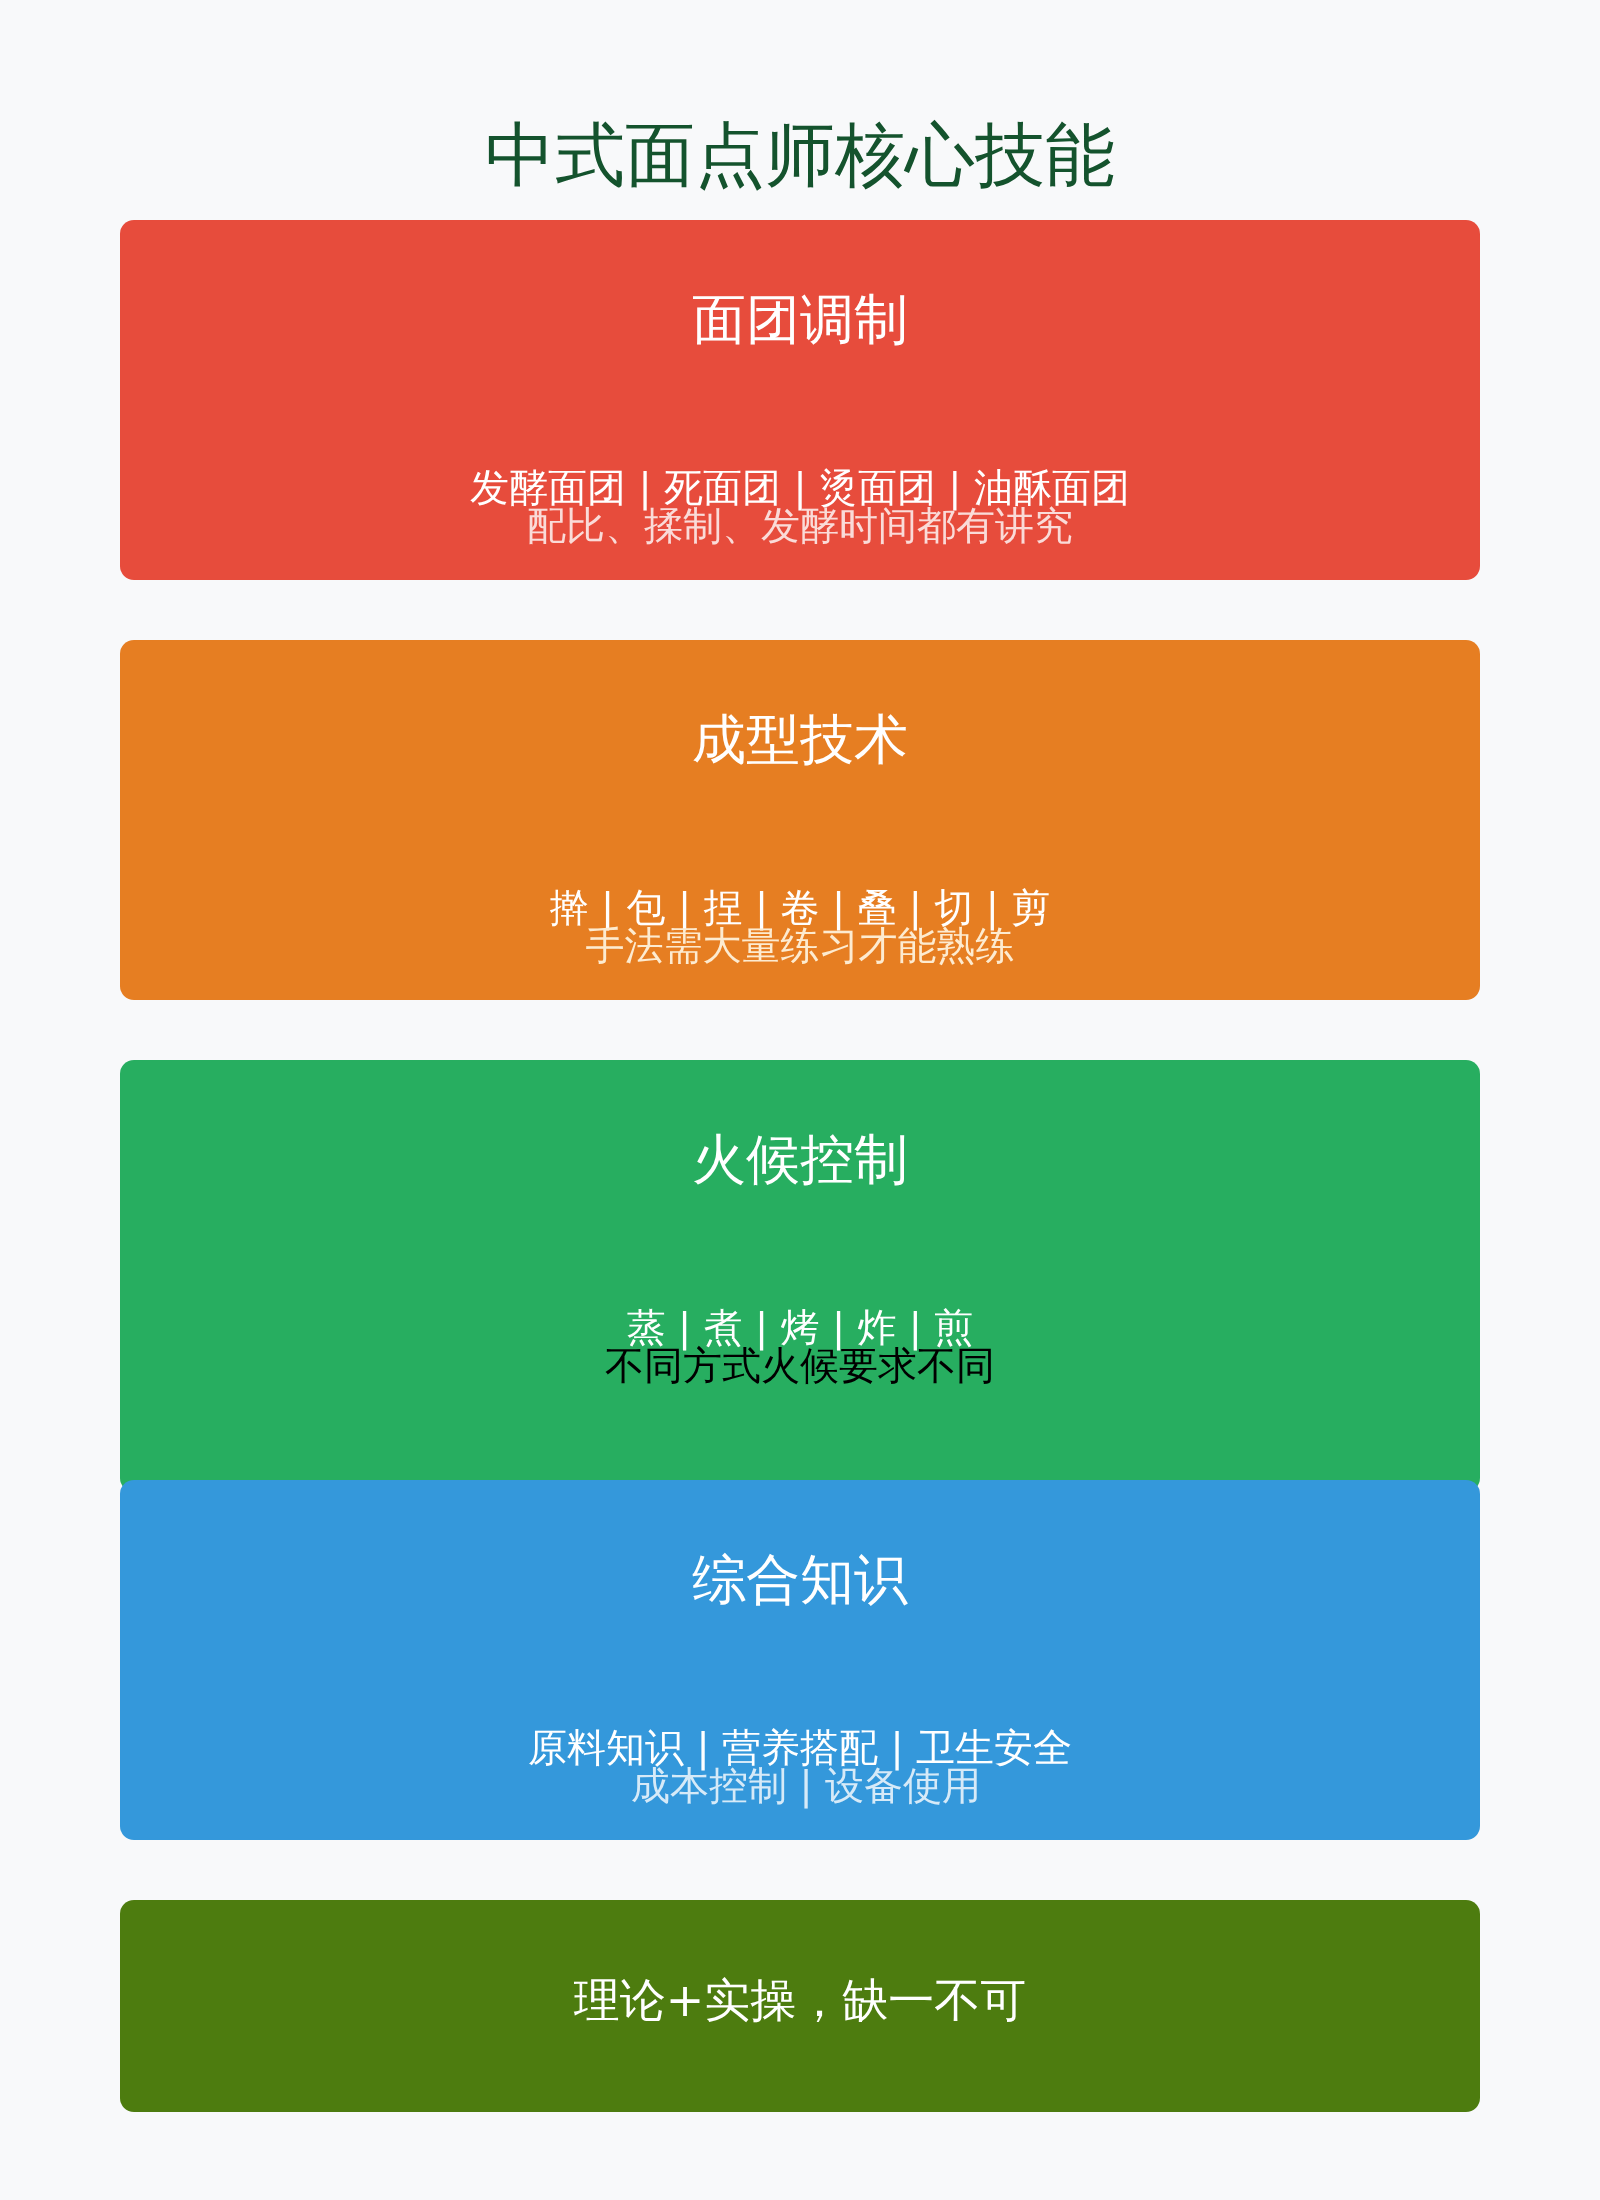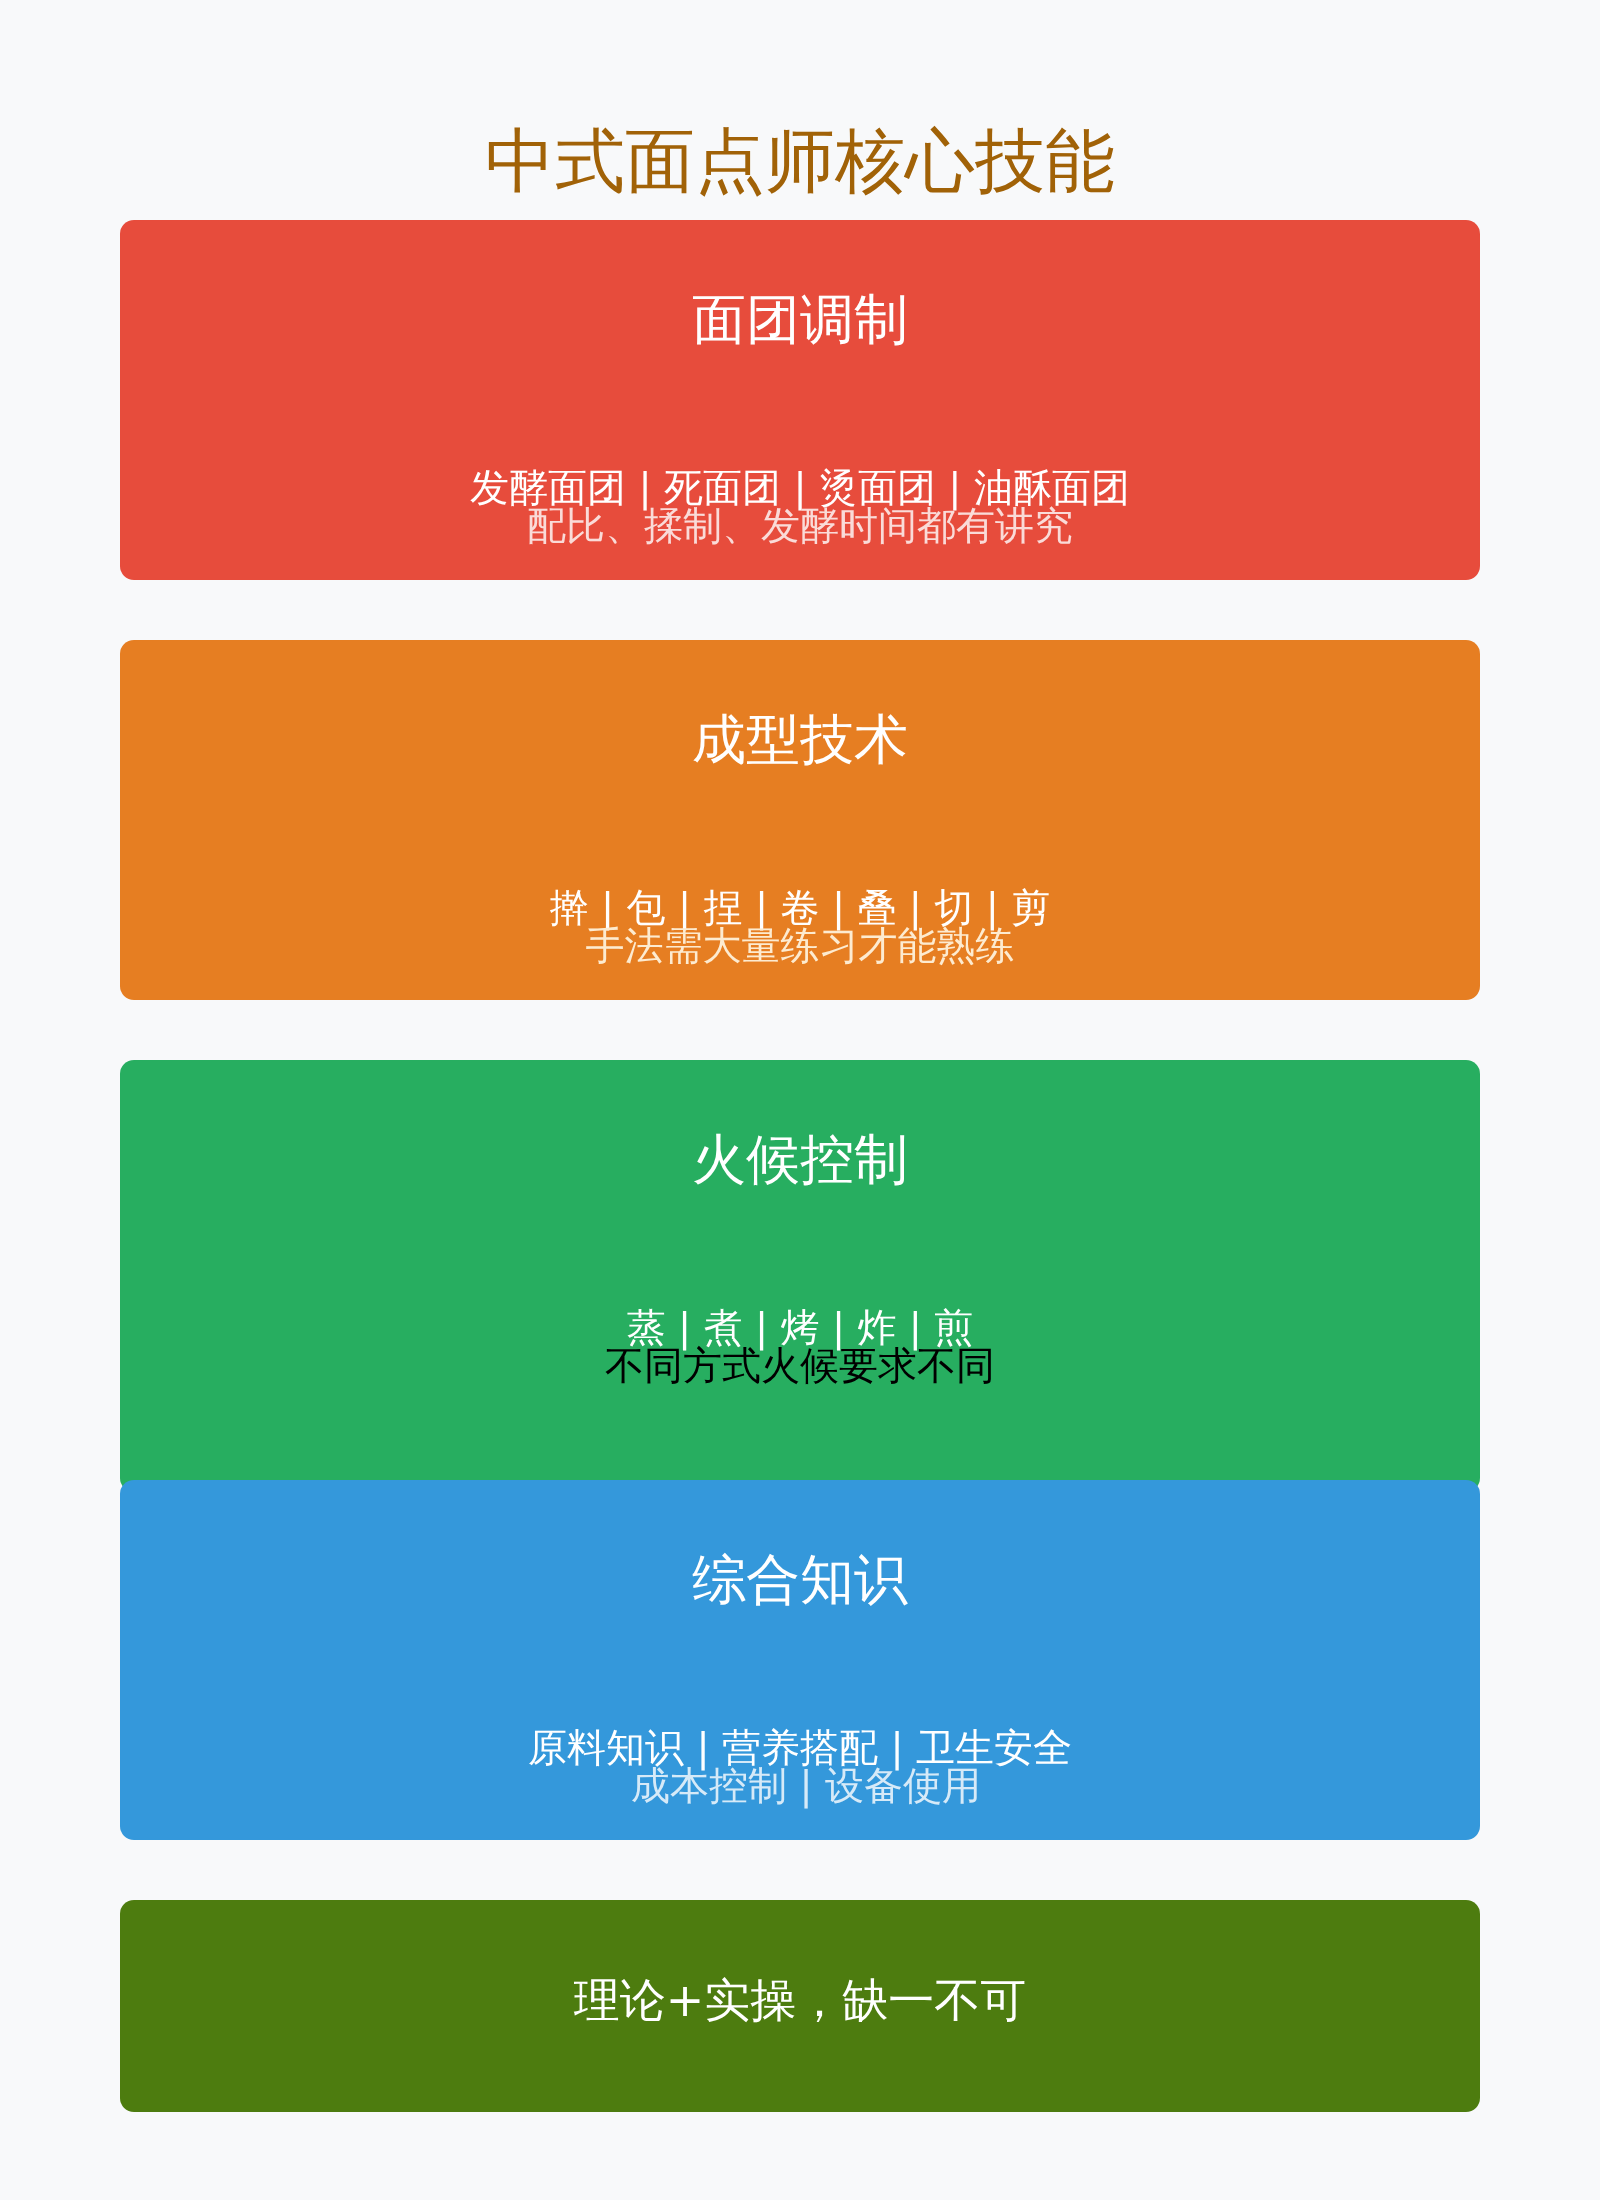--- a/index.html
+++ b/index.html
@@ -6,21 +6,21 @@
   body {
     width: 1600px; height: 2200px;
     background: #f8f9fa;
     font-family: "DejaVu Sans", "Liberation Sans", sans-serif;
     position: relative;
     overflow: hidden;
   }
   .page-title {
     position: absolute; left: 0; top: 70px; width: 1600px;
     text-align: center; font-size: 70px; line-height: 88px;
-    color: #a16207; font-weight: normal;
+    color: #14532d; font-weight: normal; font-family: Liberation Mono, monospace;
   }
   .card {
     position: absolute; left: 120px; width: 1360px;
     border-radius: 14px; color: #ffffff; text-align: center;
     box-sizing: border-box;
   }
   .card .heading {
     position: absolute; left: 0; right: 0; top: 60px;
     font-size: 54px; line-height: 80px;
   }

